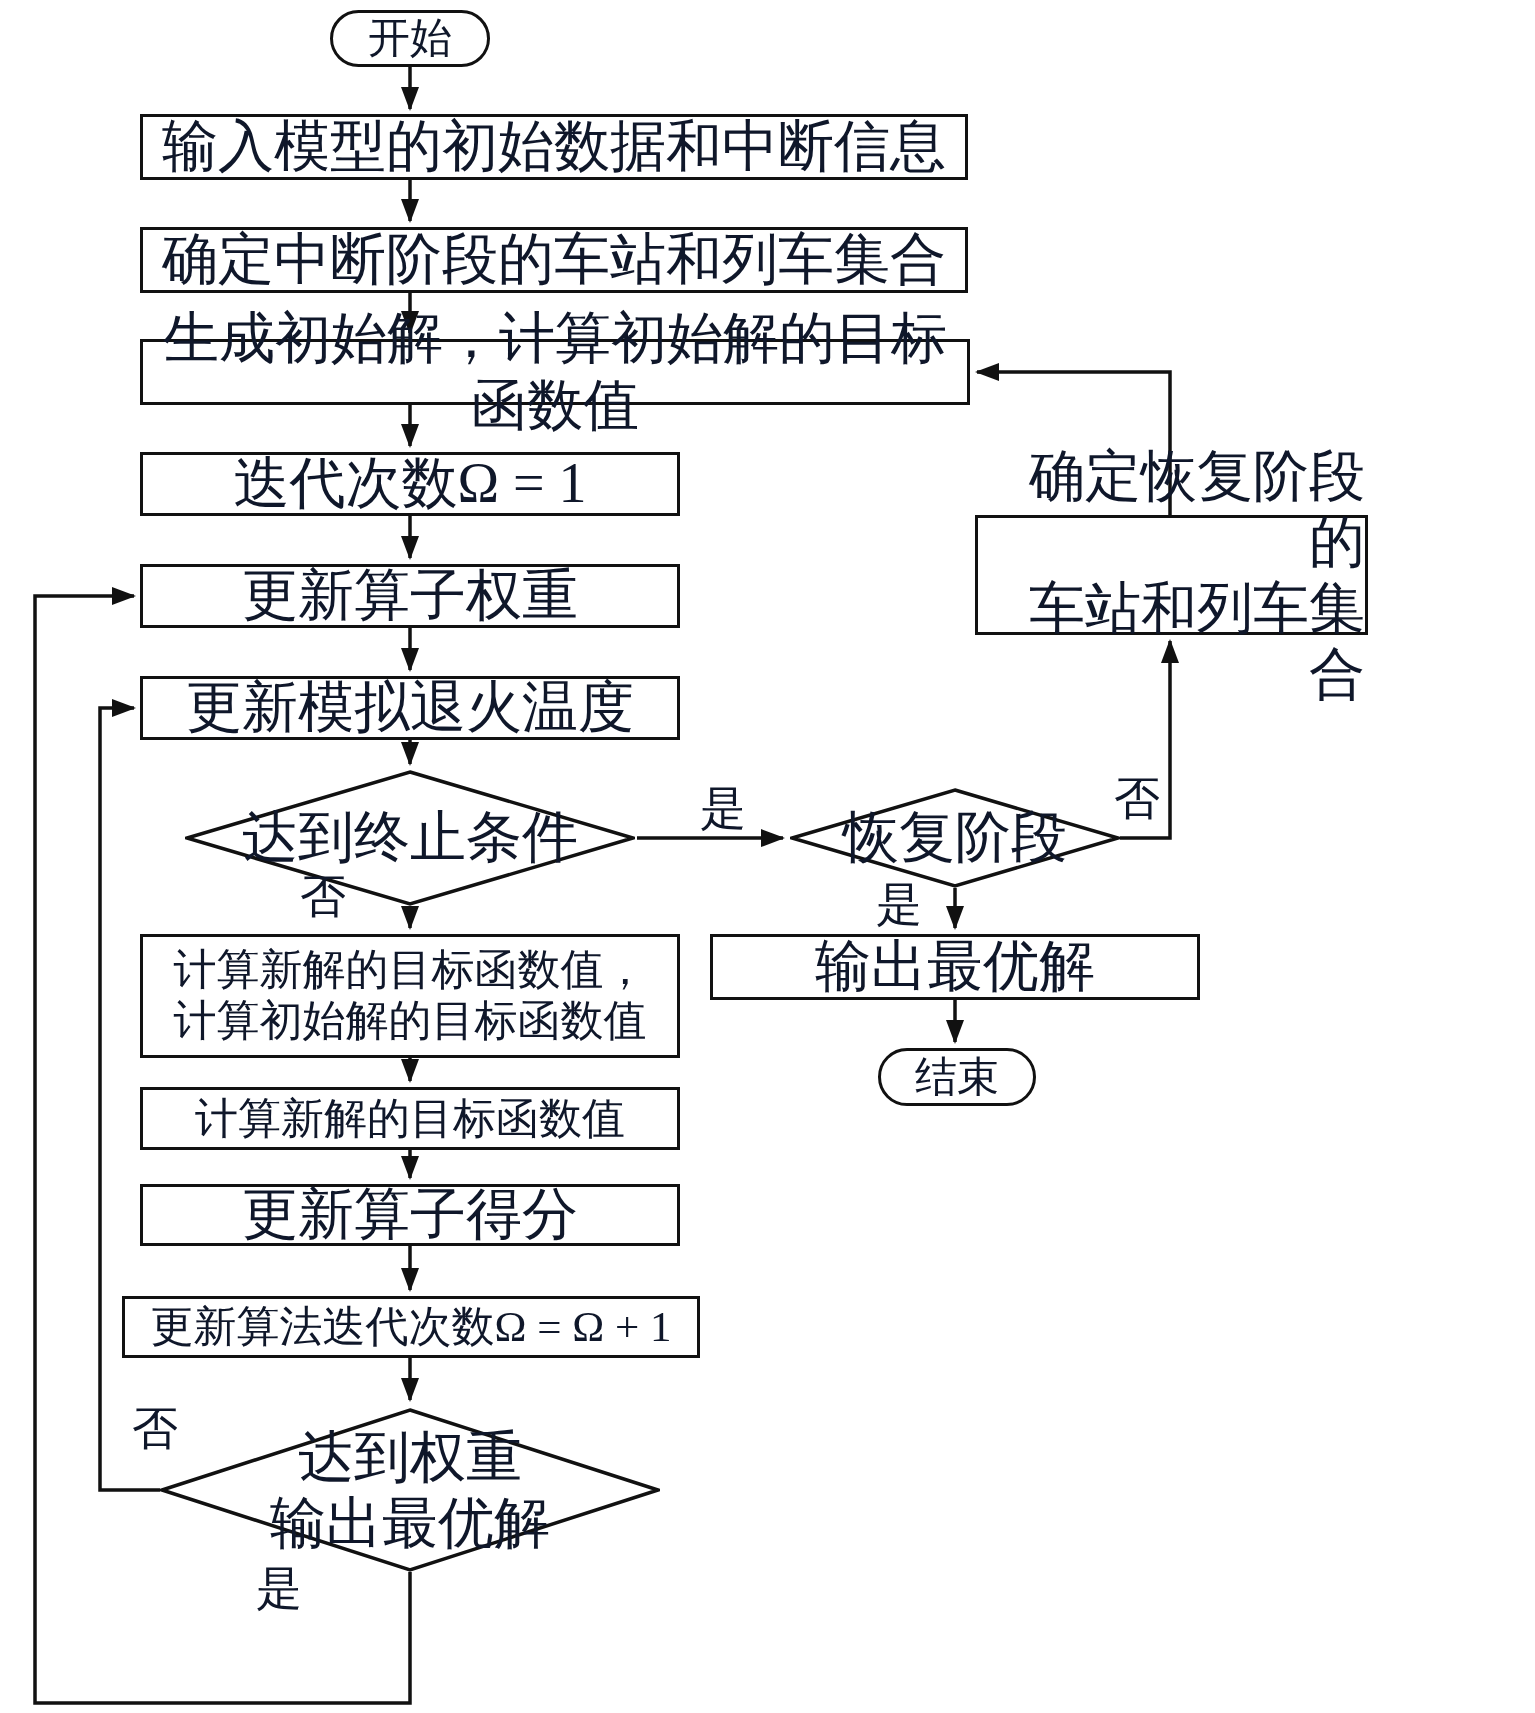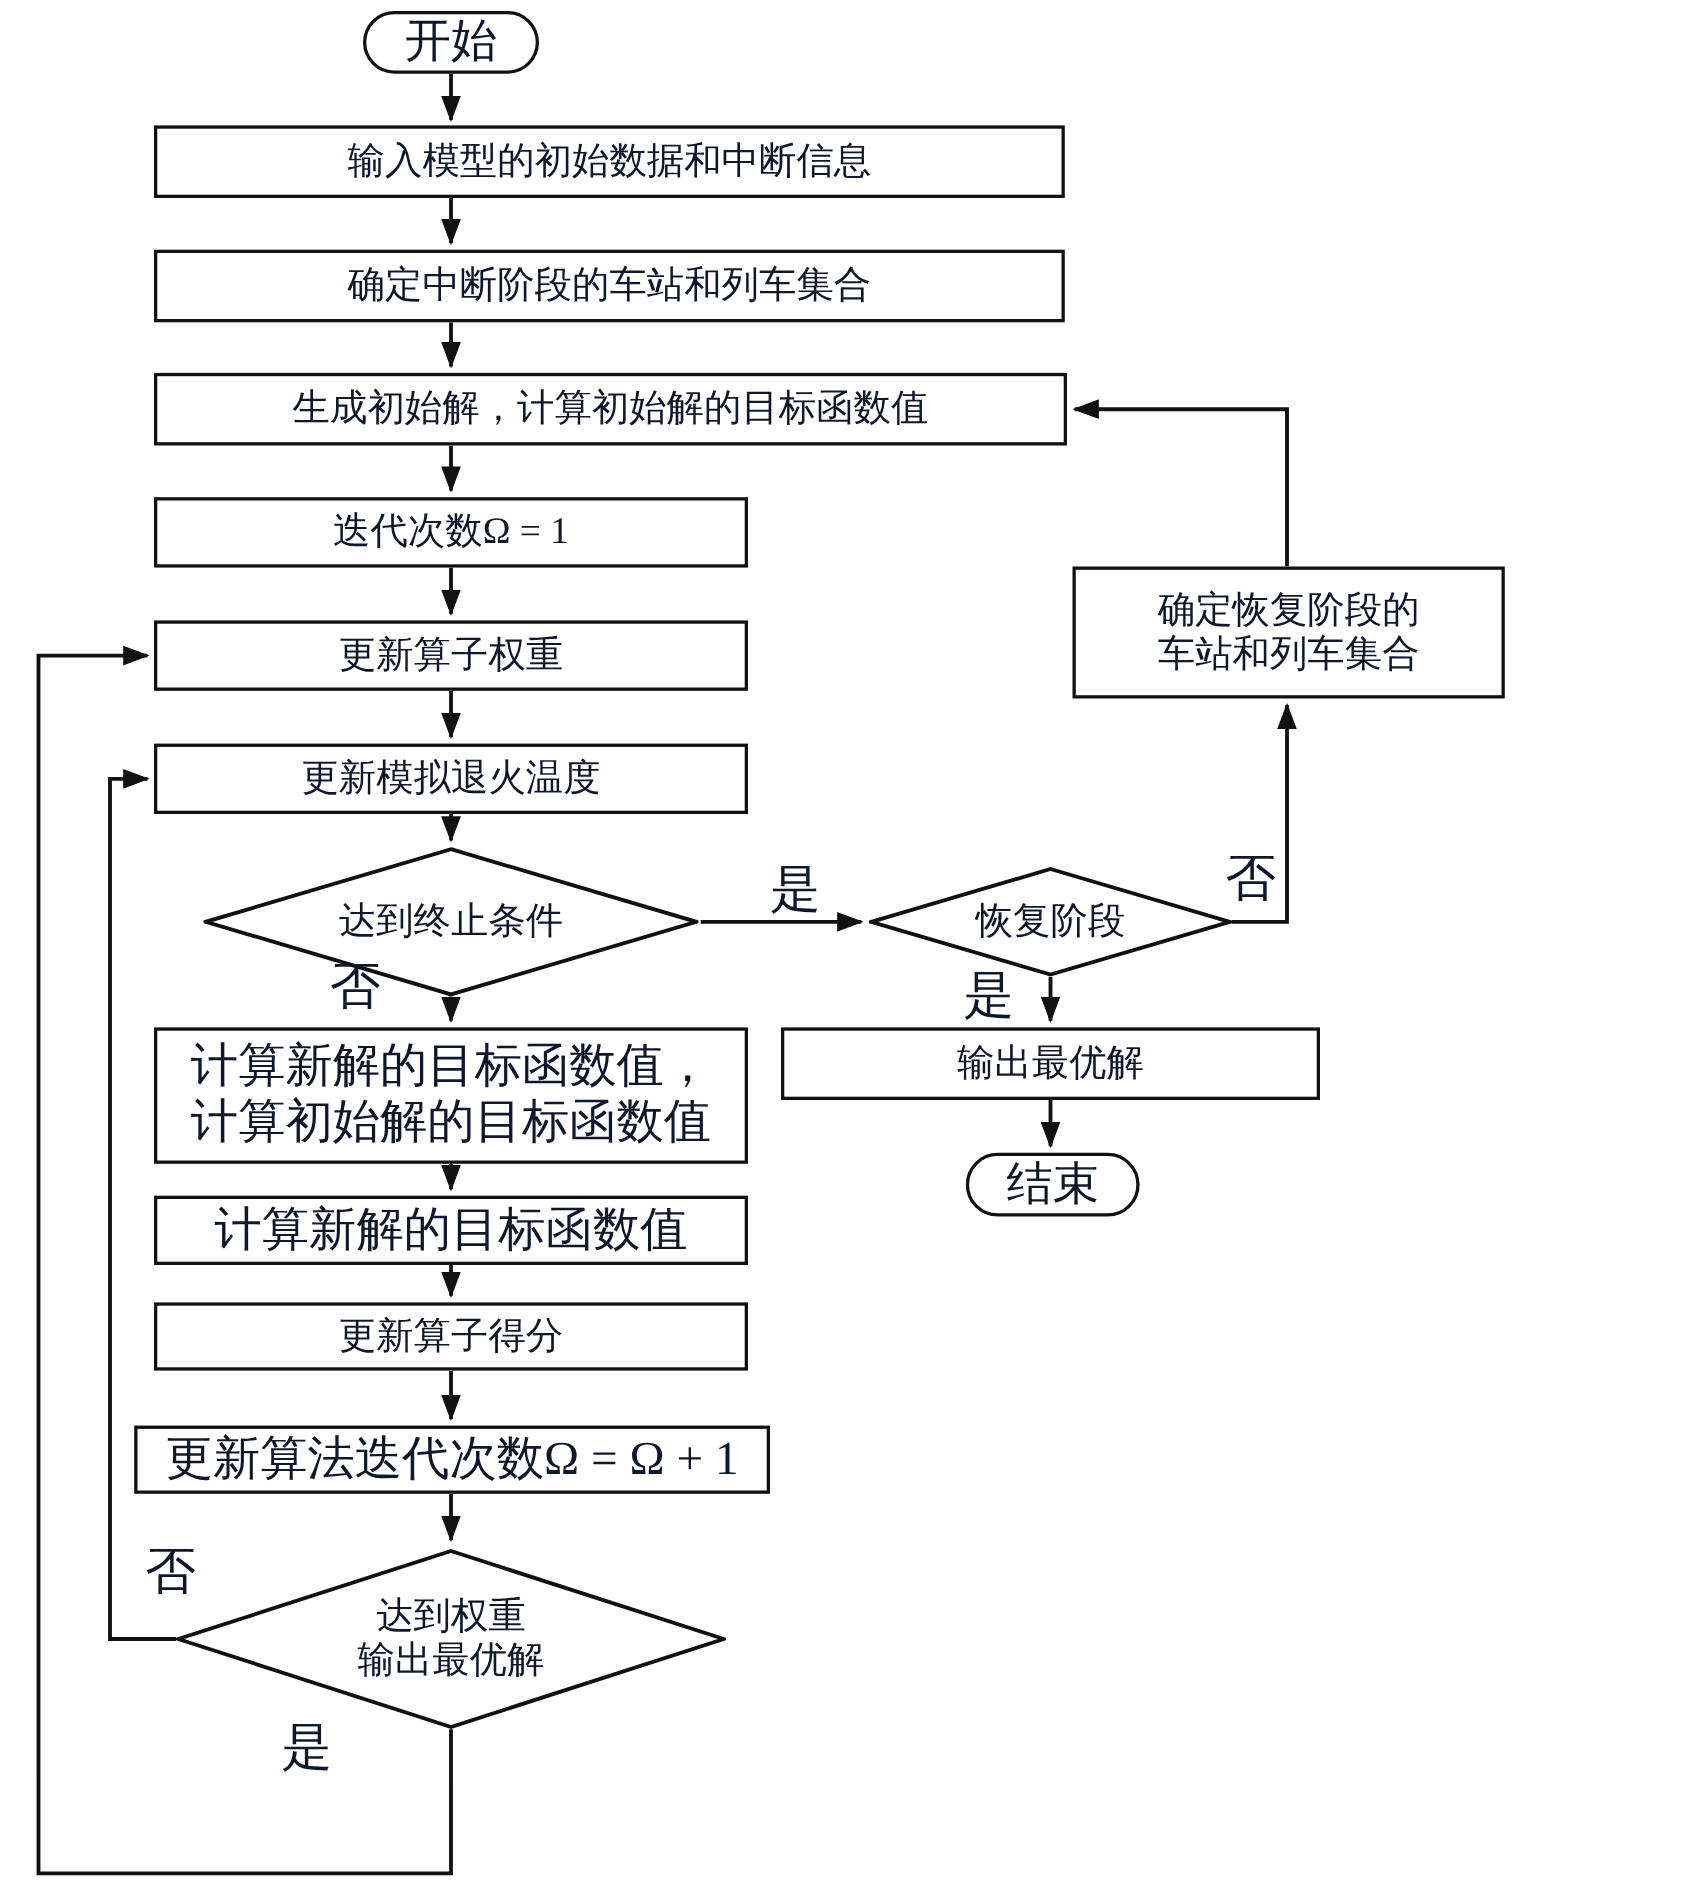--- a/index.html
+++ b/index.html
@@ -8,34 +8,34 @@
     width:1535px;height:1713px;
     background:#ffffff;
     font-family:"Liberation Serif","DejaVu Serif",serif;
     color:#0f172a;
   }
   #wires{position:absolute;left:0;top:0;z-index:1;}
   .node{
     position:absolute;z-index:2;
     display:flex;flex-direction:column;align-items:center;justify-content:center;
     text-align:center;
-    font-size:34px;line-height:1.2;
+    font-size:56px;line-height:1.2;
     box-sizing:border-box;
   }
   .box{
     background:#fff;border:3px solid #111;
   }
   .stadium{
     background:#fff;border:3px solid #111;border-radius:32px;
     font-size:42px;
   }
   .diamond{border:none;background:transparent;}
   .diamond svg{position:absolute;left:0;top:0;width:100%;height:100%;}
   .diamond .dtext{position:relative;z-index:2;}
-  .two-line{line-height:1.18;}
+  .two-line{line-height:1.18;text-align:right;}
   .edge-label{
     position:absolute;z-index:3;
     font-size:46px;line-height:1;
     background:transparent;
   }
   .small-font{font-size:43px;}
 </style>
 </head>
 <body>
 

